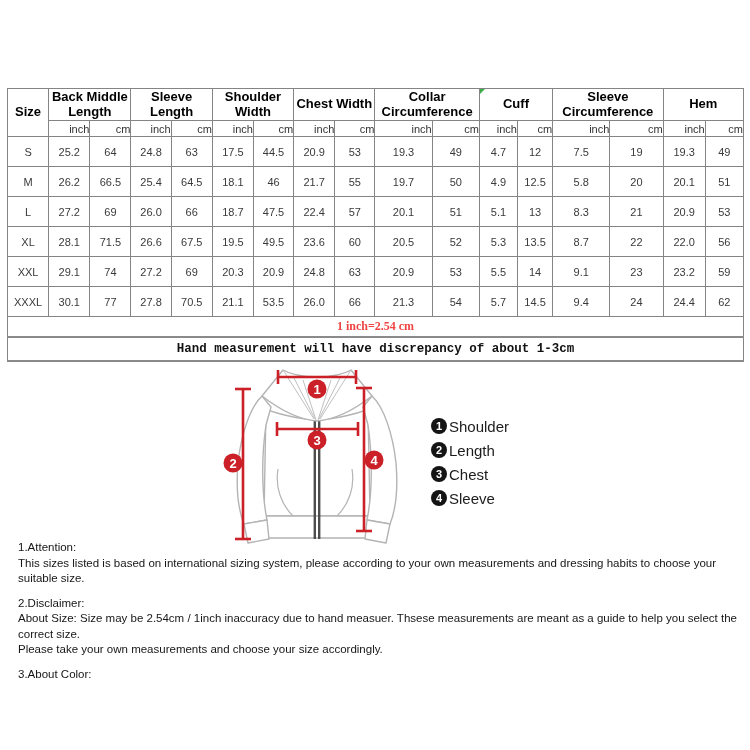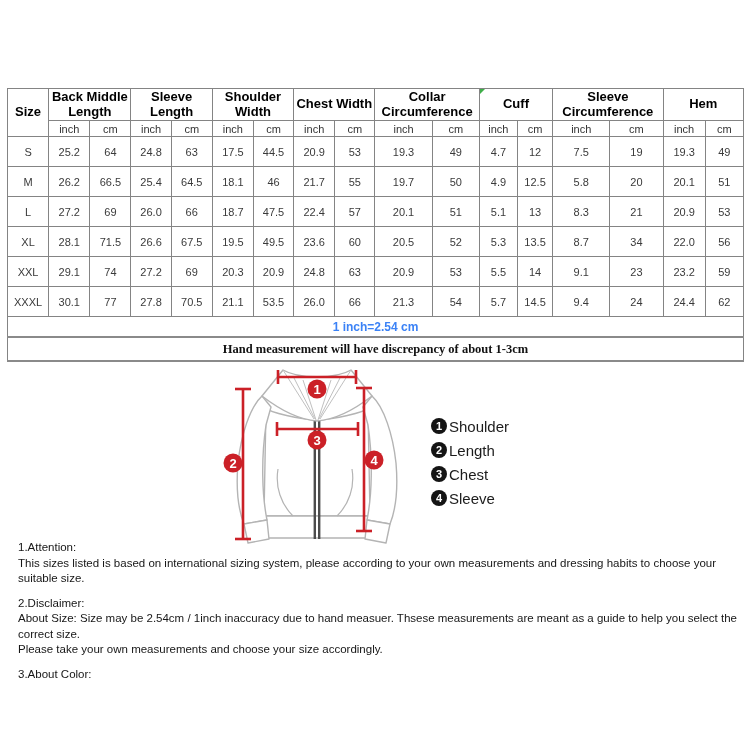--- a/index.html
+++ b/index.html
@@ -5,26 +5,26 @@
   html,body{margin:0;padding:0;background:#fff;}
   .page{position:relative;width:750px;height:750px;background:#fff;overflow:hidden;
         font-family:"Liberation Sans", sans-serif;}
 
   
   .chart-wrap{position:absolute;top:88px;left:7px;}
   table.size-chart{border-collapse:collapse;table-layout:fixed;width:737px;background:#fff;}
   table.size-chart th, table.size-chart td{
     border:1px solid #848484;text-align:center;vertical-align:middle;padding:0;overflow:hidden;}
   tr.group-row th{height:31px;font-size:13px;font-weight:bold;color:#000;line-height:1.15;position:relative;}
-  tr.unit-row th{height:15px;font-size:11px;font-weight:normal;color:#333;}
+  tr.unit-row th{height:15px;font-size:11px;font-weight:normal;color:#333;text-align:right;}
   tbody.data td{height:29px;font-size:11px;color:#3a3a3a;}
   tbody.data td.size-cell{color:#3a3a3a;}
-  td.foot1{height:19px;font-family:Liberation Sans, sans-serif;font-weight:bold;font-size:12px;
-           color:#3b82f6;border-bottom:2px solid #8a8a8a !important;}
-  td.foot2{height:22px;font-family:Liberation Serif, serif;font-weight:bold;font-size:12.5px;color:#111;}
+  td.foot1{height:19px;font-family:Liberation Serif, serif;font-weight:bold;font-size:12px;
+           color:#ef4444;border-bottom:2px solid #8a8a8a !important;}
+  td.foot2{height:22px;font-family:Liberation Mono, monospace;font-weight:bold;font-size:12.5px;color:#111;}
   table.size-chart{border-bottom:2px solid #8a8a8a;}
   .green-mark{position:absolute;top:0;left:0;width:0;height:0;
               border-top:5px solid #3fae49;border-right:5px solid transparent;}
 
   
   .diagram{position:absolute;top:363px;left:0;width:750px;height:185px;}
   .diagram svg{position:absolute;top:0;left:0;}
   .legend{position:absolute;left:431px;top:55px;display:flex;flex-direction:column;gap:8px;}
   .legend-item{display:flex;align-items:center;height:16px;}
   .legend-num{width:16px;height:16px;border-radius:50%;background:#141414;color:#fff;
@@ -159,21 +159,21 @@
             <td>67.5</td>
             <td>19.5</td>
             <td>49.5</td>
             <td>23.6</td>
             <td>60</td>
             <td>20.5</td>
             <td>52</td>
             <td>5.3</td>
             <td>13.5</td>
             <td>8.7</td>
-            <td>34</td>
+            <td>22</td>
             <td>22.0</td>
             <td>56</td>
           </tr>
           <tr>
             <td class="size-cell">XXL</td>
             <td>29.1</td>
             <td>74</td>
             <td>27.2</td>
             <td>69</td>
             <td>20.3</td>

